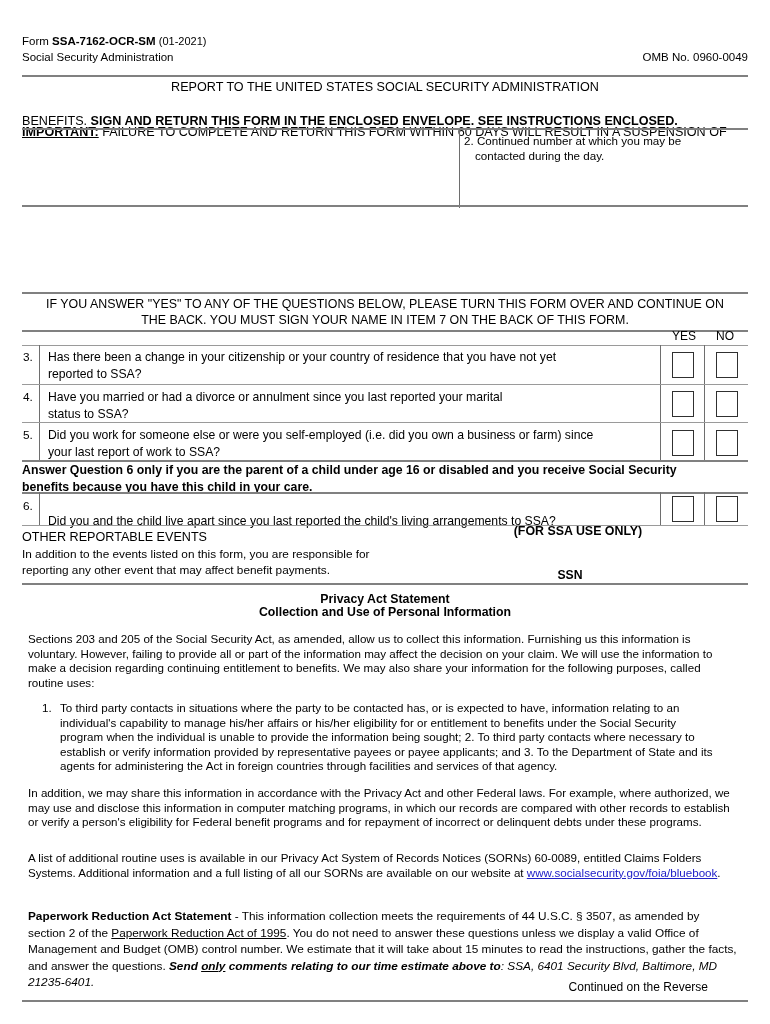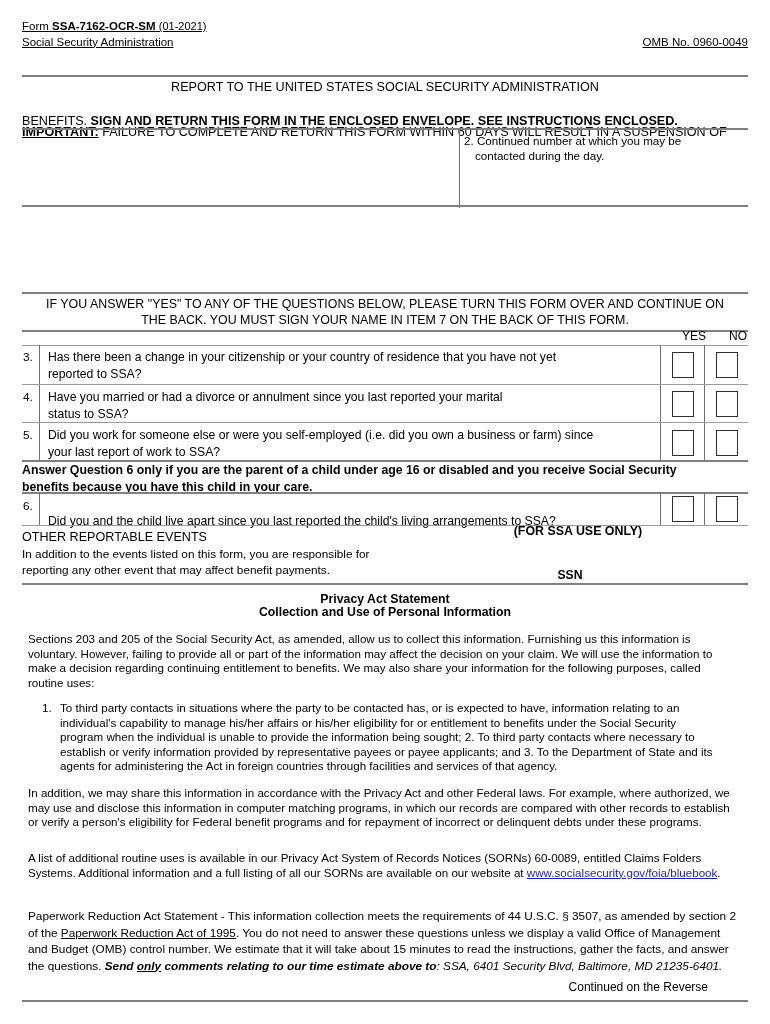--- a/index.html
+++ b/index.html
@@ -32,25 +32,24 @@
   .vrule {
     position: absolute;
     background: #6e6e6e;
     width: 1px;
   }
 
   
   .hdr {
     position: absolute;
     left: 22px;
-    top: 19px;
+    top: 34px;
     width: 726px;
     font-size: 11.5px;
     line-height: 15.5px;
-    text-decoration: underline;
   }
   .hdr-row {
     display: flex;
     justify-content: space-between;
     align-items: baseline;
   }
   .hdr b { font-weight: bold; }
   .hdr .small { font-size: 11px; }
 
   .banner {
@@ -135,21 +134,20 @@
     background: #ffffff;
   }
   .yesno-hdr {
     position: absolute;
     display: flex;
     font-size: 12px;
     line-height: 14px;
   }
   .yesno-hdr span {
     width: 44px;
-    text-align: center;
     display: block;
   }
 
   .bold-note {
     position: absolute;
     left: 22px;
     width: 726px;
     font-size: 12.3px;
     line-height: 17.5px;
     font-weight: bold;
@@ -202,21 +200,21 @@
   .listnum {
     position: absolute;
     left: -18px;
     top: 0;
   }
   .link {
     color: #2020c8;
     text-decoration: underline;
   }
   .uline { text-decoration: underline; }
-  .bld { font-weight: normal; }
+  .bld { font-weight: bold; }
   .ital { font-style: italic; }
   .bi { font-weight: bold; font-style: italic; }
 
   .contd {
     position: absolute;
     font-size: 12px;
     right: 62px;
   }
 </style>
 </head>

